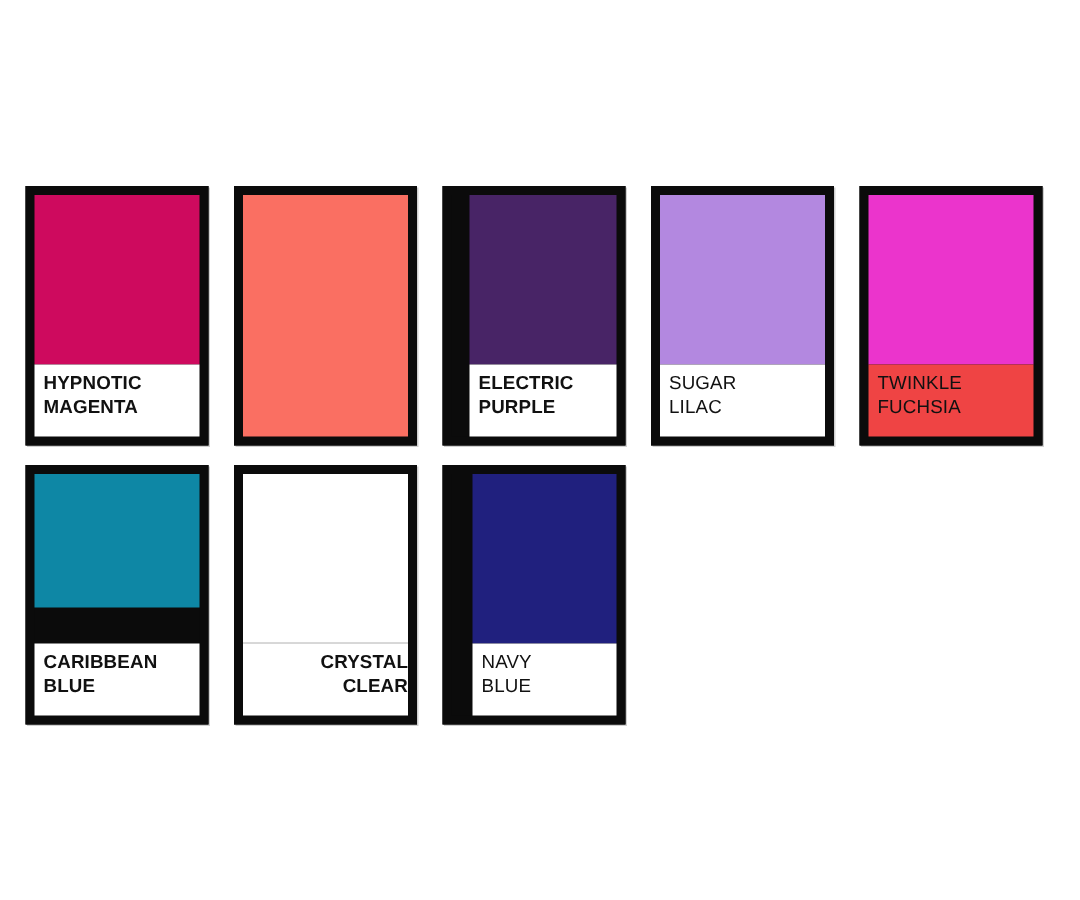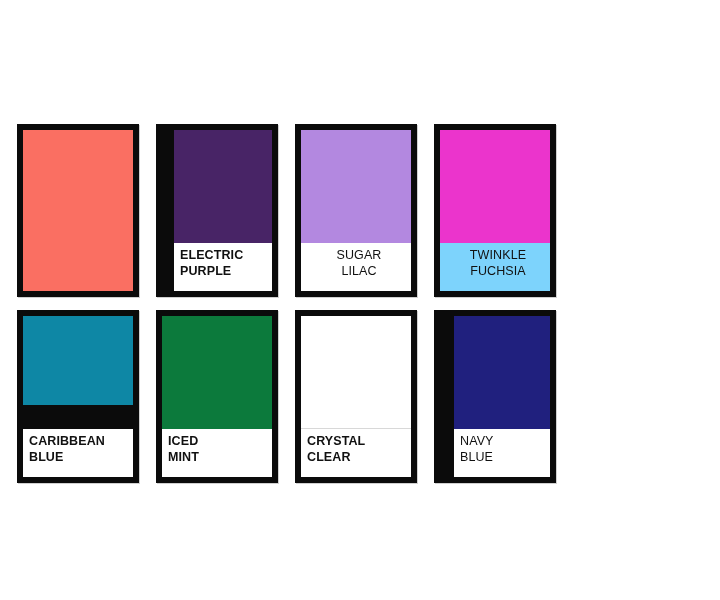--- a/index.html
+++ b/index.html
@@ -81,60 +81,60 @@
   .swatch-label.weight-regular { font-weight: normal; }
 
   .swatch-label-line { display: block; }
 </style>
 </head>
 <body>
 
 <div id="swatch-board" style="background: rgb(255, 255, 255);">
   <div class="swatch-row" id="swatch-row-1">
       <div class="swatch-card" style="background: rgb(11, 11, 11); border-color: rgb(11, 11, 11);">
+        <div class="swatch-color" style="background: rgb(206, 10, 94);"></div>
+        <div class="swatch-label weight-bold" style="background: rgb(255, 255, 255); color: rgb(17, 17, 17);">
+          <span class="swatch-label-line">HYPNOTIC</span>
+          <span class="swatch-label-line">MAGENTA</span>
+        </div>
+      </div>
+      <div class="swatch-card" style="background: rgb(11, 11, 11); border-color: rgb(11, 11, 11);">
         <div class="swatch-color" style="background: rgb(250, 111, 98);"></div>
       </div>
       <div class="swatch-card" style="background: rgb(11, 11, 11); border-color: rgb(11, 11, 11); padding-left: 12px;">
         <div class="swatch-color" style="background: rgb(72, 36, 102);"></div>
         <div class="swatch-label weight-bold" style="background: rgb(255, 255, 255); color: rgb(17, 17, 17);">
           <span class="swatch-label-line">ELECTRIC</span>
           <span class="swatch-label-line">PURPLE</span>
         </div>
       </div>
-      <div class="swatch-card" style="background: rgb(11, 11, 11); border-color: rgb(11, 11, 11); text-align: center;">
+      <div class="swatch-card" style="background: rgb(11, 11, 11); border-color: rgb(11, 11, 11);">
         <div class="swatch-color" style="background: rgb(179, 136, 224);"></div>
         <div class="swatch-label weight-regular" style="background: rgb(255, 255, 255); color: rgb(17, 17, 17);">
           <span class="swatch-label-line">SUGAR</span>
           <span class="swatch-label-line">LILAC</span>
         </div>
       </div>
       <div class="swatch-card" style="background: rgb(11, 11, 11); border-color: rgb(11, 11, 11);">
         <div class="swatch-color" style="background: rgb(235, 52, 204);"></div>
-        <div class="swatch-label weight-regular" style="background: #7dd3fc; color: rgb(17, 17, 17); text-align: center;">
+        <div class="swatch-label weight-regular" style="background: #ef4444; color: rgb(17, 17, 17);">
           <span class="swatch-label-line">TWINKLE</span>
           <span class="swatch-label-line">FUCHSIA</span>
         </div>
       </div>
     </div>
   <div class="swatch-row" id="swatch-row-2">
       <div class="swatch-card" style="background: rgb(11, 11, 11); border-color: rgb(11, 11, 11);">
         <div class="swatch-color" style="background: rgb(14, 135, 165);"></div>
         <div class="swatch-label weight-bold" style="background: rgb(255, 255, 255); color: rgb(17, 17, 17); margin-top: 24px;">
           <span class="swatch-label-line">CARIBBEAN</span>
           <span class="swatch-label-line">BLUE</span>
         </div>
       </div>
-      <div class="swatch-card" style="background: rgb(11, 11, 11); border-color: rgb(11, 11, 11);">
-        <div class="swatch-color" style="background: rgb(12, 122, 60);"></div>
-        <div class="swatch-label weight-bold" style="background: rgb(255, 255, 255); color: rgb(17, 17, 17);">
-          <span class="swatch-label-line">ICED</span>
-          <span class="swatch-label-line">MINT</span>
-        </div>
-      </div>
-      <div class="swatch-card" style="background: rgb(11, 11, 11); border-color: rgb(11, 11, 11);">
+      <div class="swatch-card" style="background: rgb(11, 11, 11); border-color: rgb(11, 11, 11); text-align: right;">
         <div class="swatch-color has-hairline" style="background: rgb(255, 255, 255);"></div>
         <div class="swatch-label weight-bold" style="background: rgb(255, 255, 255); color: rgb(17, 17, 17);">
           <span class="swatch-label-line">CRYSTAL</span>
           <span class="swatch-label-line">CLEAR</span>
         </div>
       </div>
       <div class="swatch-card" style="background: rgb(11, 11, 11); border-color: rgb(11, 11, 11); padding-left: 14px;">
         <div class="swatch-color" style="background: rgb(32, 32, 126);"></div>
         <div class="swatch-label weight-regular" style="background: rgb(255, 255, 255); color: rgb(17, 17, 17);">
           <span class="swatch-label-line">NAVY</span>

